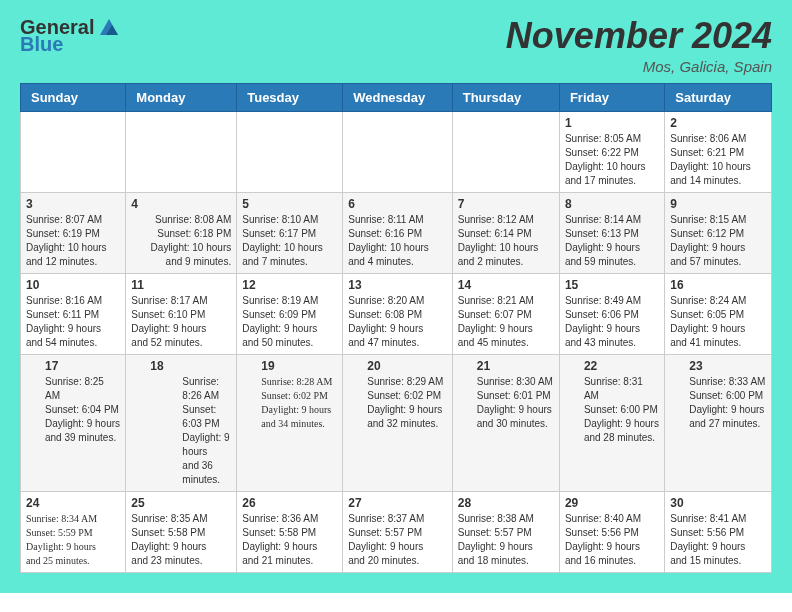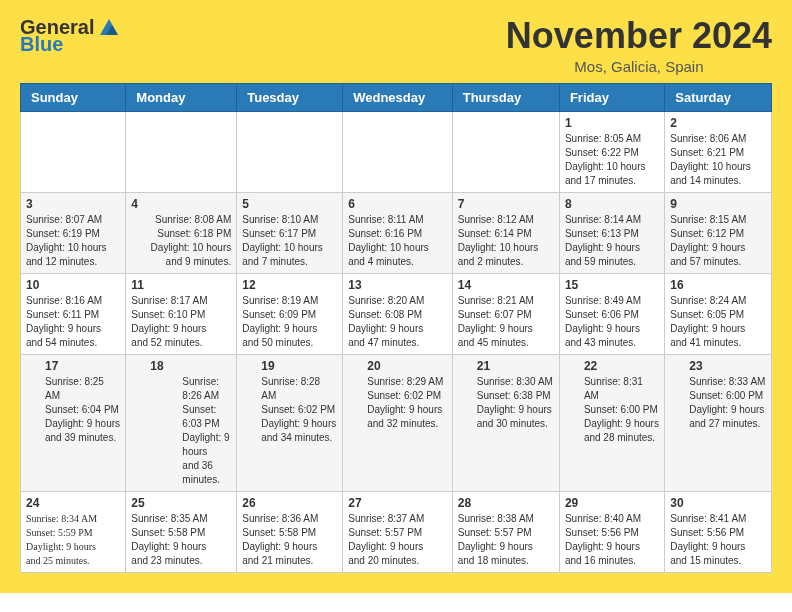--- a/index.html
+++ b/index.html
@@ -5,21 +5,21 @@
     * { box-sizing: border-box; margin: 0; padding: 0; }
     body {
       font-family: Arial, sans-serif;
       background: #fff;
       width: 792px;
       min-height: 612px;
       padding: 0;
     }
     .page {
       width: 792px;
-      background: #fde047;
+      background: #5eead4;
       padding: 16px 20px 20px 20px;
     }
     .header {
       display: flex;
       align-items: flex-start;
       justify-content: space-between;
       margin-bottom: 8px;
     }
     .logo {
       display: flex;
@@ -40,21 +40,22 @@
       font-size: 20px;
       font-weight: bold;
       color: #2a7ab8;
     }
     .logo-icon {
       width: 22px;
       height: 22px;
       margin-left: 2px;
     }
     .title-block {
-      text-align: center;
+      text-align: right;
+      font-style: italic;
     }
     .month-title {
       font-size: 36px;
       font-weight: bold;
       color: #333;
       line-height: 1.1;
     }
     .location {
       font-size: 15px;
       color: #555;
@@ -282,36 +283,36 @@
           </td>
           <td>
             <span class="day-num">18</span>
             <div class="day-info" style="white-space: pre-line; margin-left: 32px;">Sunrise: 8:26 AM
 Sunset: 6:03 PM
 Daylight: 9 hours
 and 36 minutes.</div>
           </td>
           <td>
             <span class="day-num">19</span>
-            <div class="day-info" style="white-space: pre-line;">Sunrise: 8:28 AM
+            <div class="day-info" style="white-space: pre-line; font-family: Liberation Serif, serif;">Sunrise: 8:28 AM
 Sunset: 6:02 PM
 Daylight: 9 hours
 and 34 minutes.</div>
           </td>
           <td>
             <span class="day-num">20</span>
             <div class="day-info" style="white-space: pre-line;">Sunrise: 8:29 AM
 Sunset: 6:02 PM
 Daylight: 9 hours
 and 32 minutes.</div>
           </td>
           <td>
             <span class="day-num">21</span>
             <div class="day-info" style="white-space: pre-line;">Sunrise: 8:30 AM
-Sunset: 6:38 PM
+Sunset: 6:01 PM
 Daylight: 9 hours
 and 30 minutes.</div>
           </td>
           <td>
             <span class="day-num">22</span>
             <div class="day-info" style="white-space: pre-line;">Sunrise: 8:31 AM
 Sunset: 6:00 PM
 Daylight: 9 hours
 and 28 minutes.</div>
           </td>

